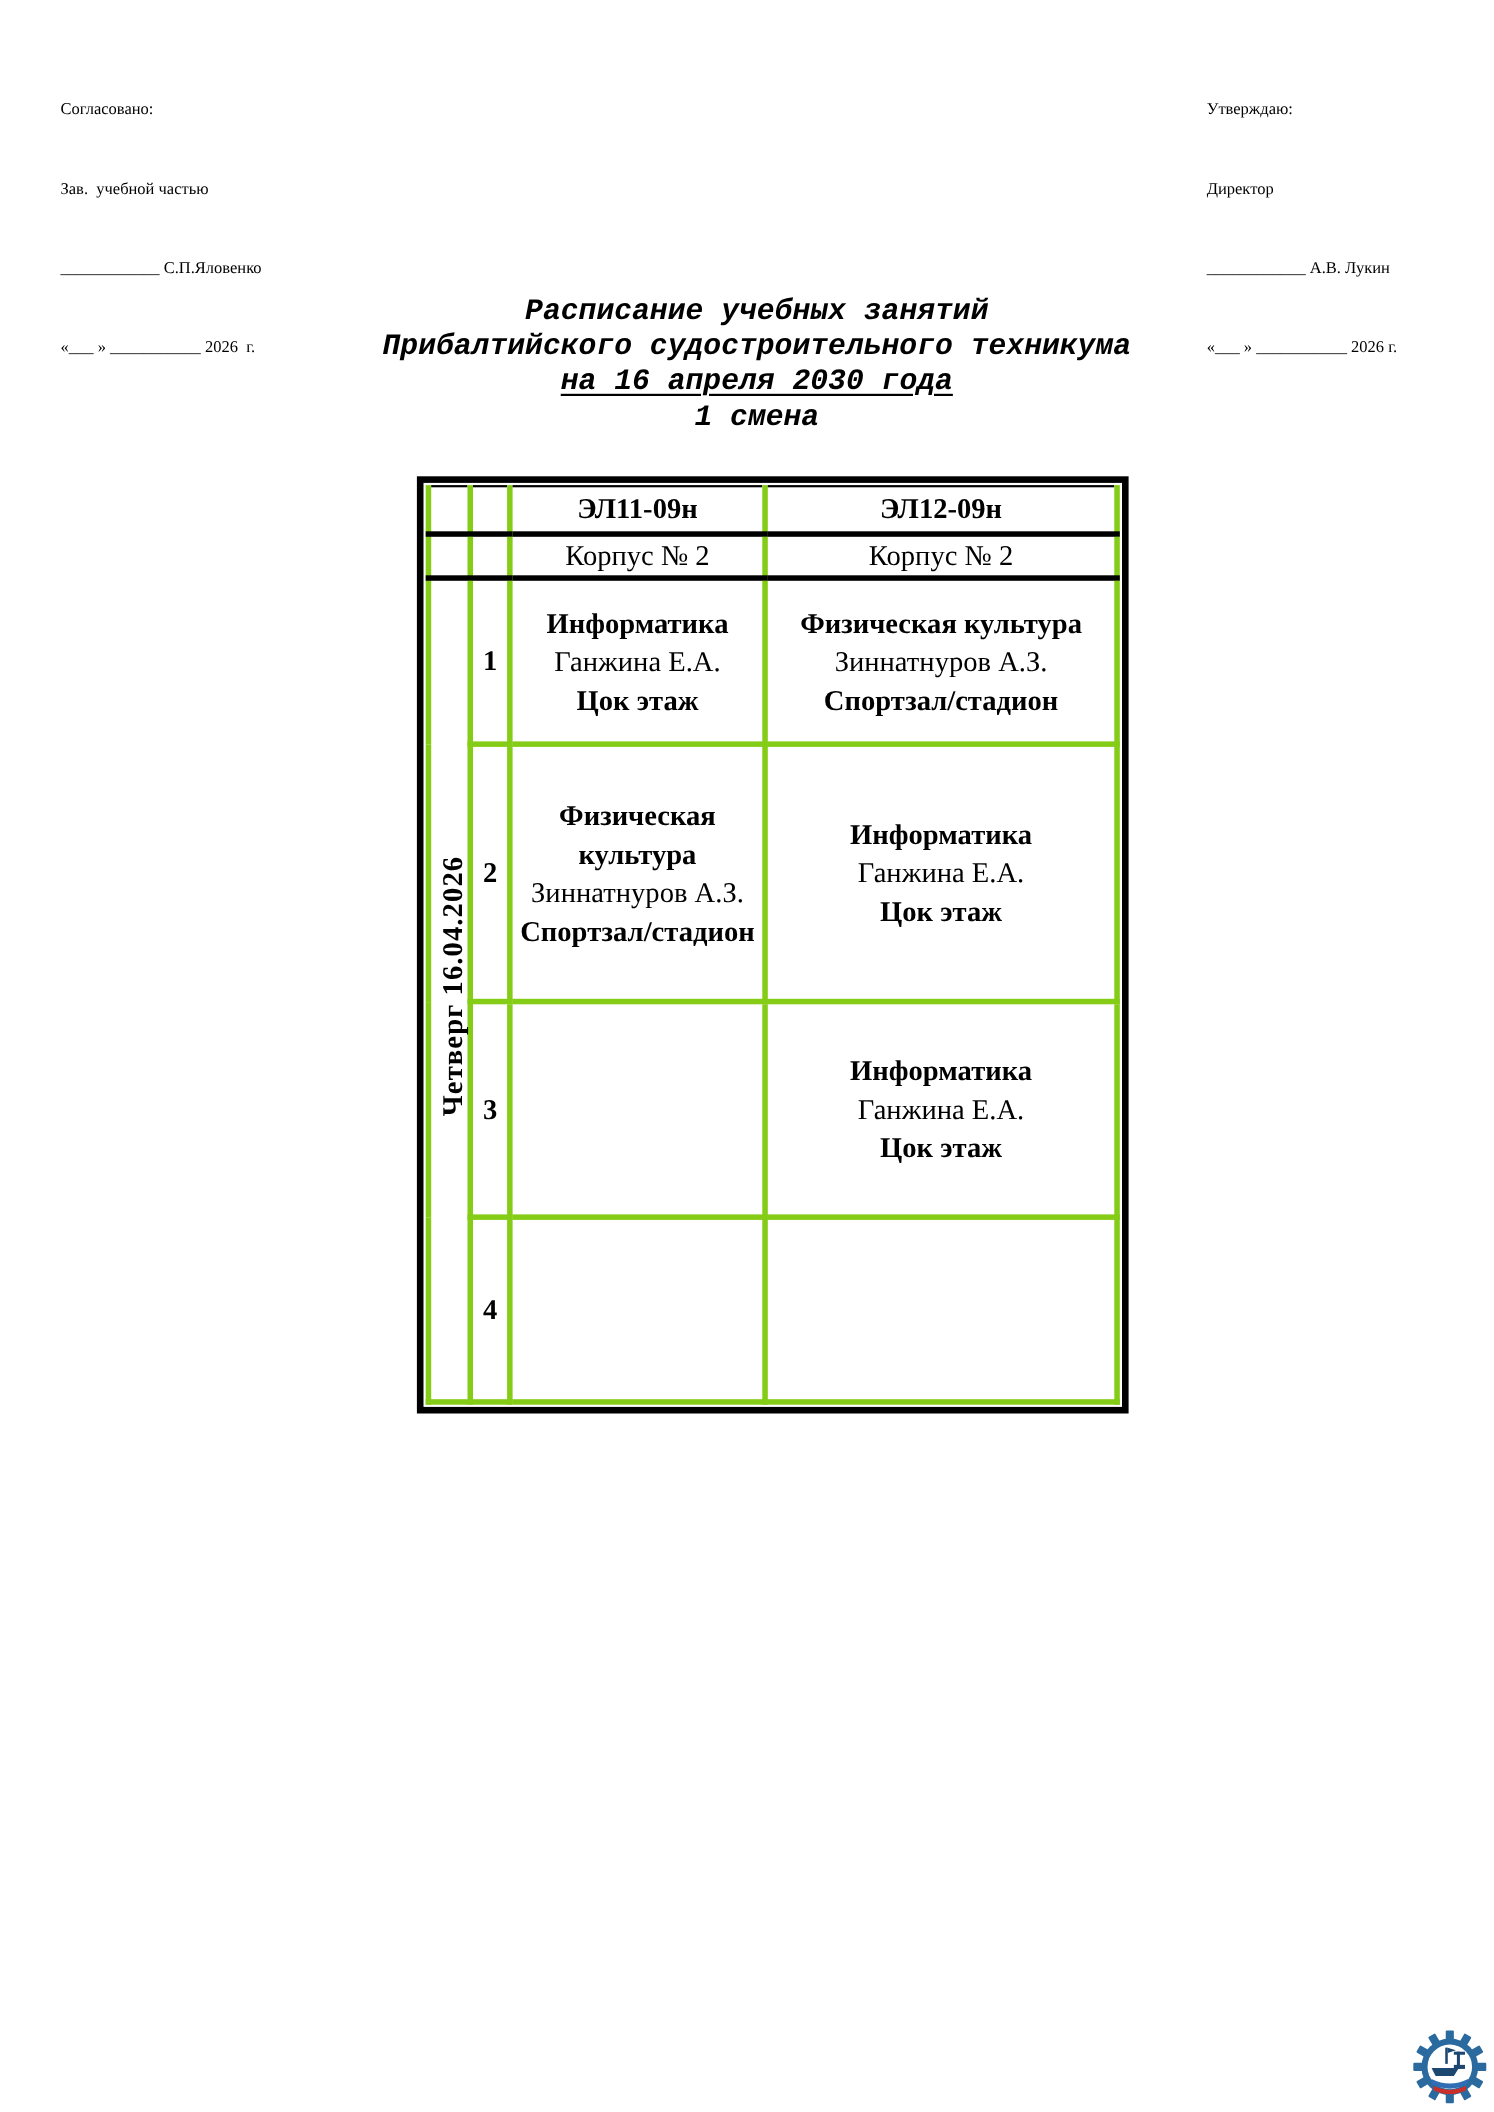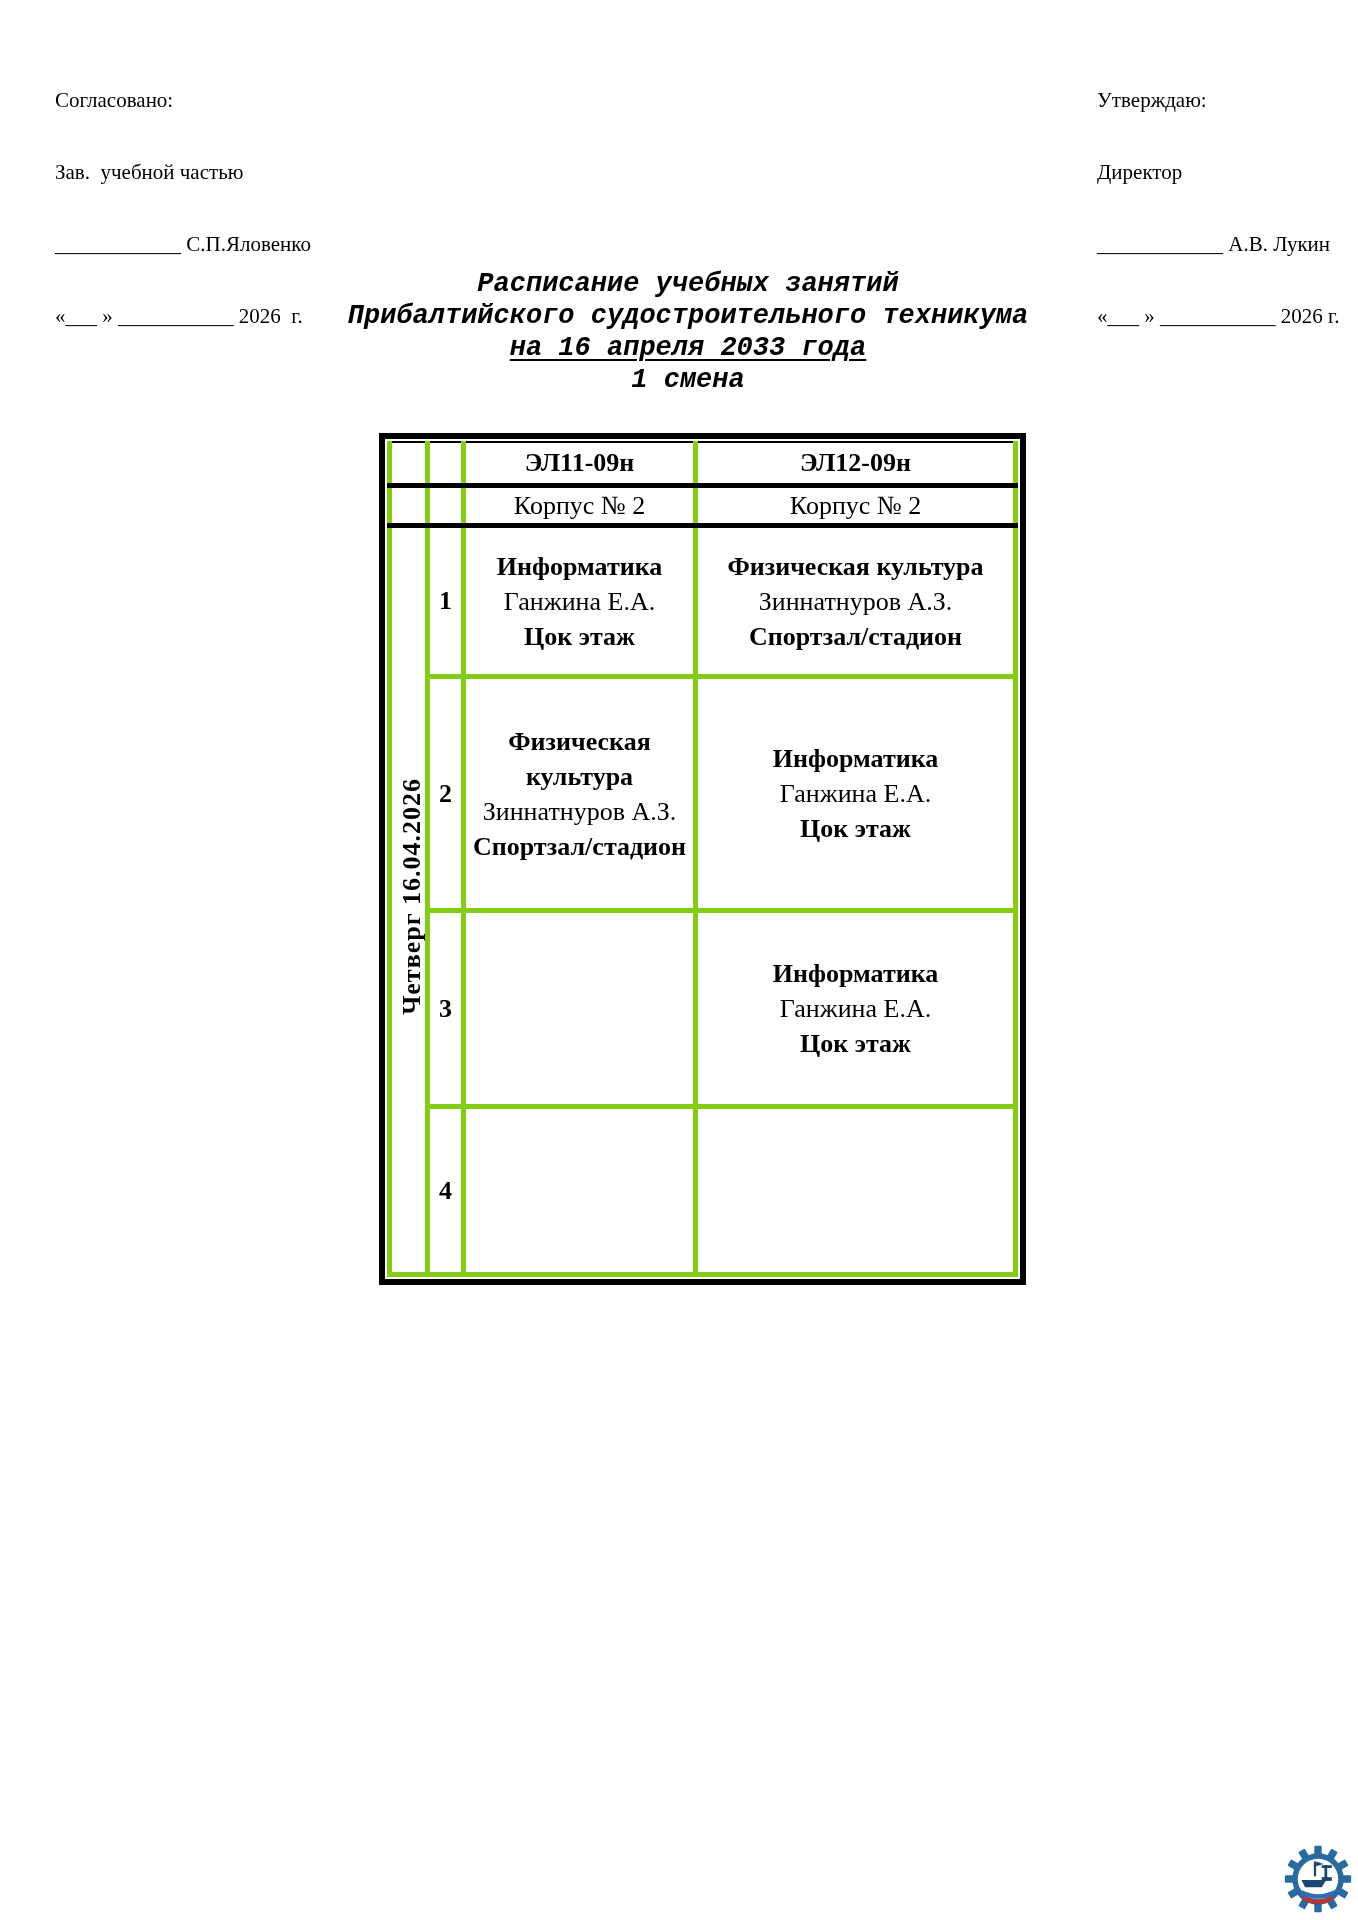--- a/index.html
+++ b/index.html
@@ -2,21 +2,21 @@
 <html style="--page-bg: #ffffff; --text-color: #000000; --gear-color: #2a6a9e; --ship-color: #1b4770; --flag-blue: #2f6db4; --flag-red: #c9302c;"><head>
 <meta charset="utf-8">
 <style>
   html,body { margin:0; padding:0; background:#ffffff; }
   .page {
     position:relative; width:1358px; height:1920px;
     background:var(--page-bg,#ffffff); color:var(--text-color,#000000);
     font-family:"Liberation Serif", serif; overflow:hidden;
   }
   
-  .corner { position:absolute; top:40px; font-size:21px; line-height:24px; white-space:pre; }
+  .corner { position:absolute; top:40px; font-size:15px; line-height:24px; white-space:pre; }
   .corner-left  { left:55px; }
   .corner-right { left:1063px;margin-left:34px; }
   
   .title-block {
     position:absolute; top:268px; left:18px; width:1340px;
     text-align:center; font-weight:bold; font-style:italic;
     font-size:27px; line-height:32px;font-family:Liberation Mono, monospace;
   }
   .title-underline { text-decoration:underline; text-decoration-thickness:2px; text-underline-offset:4px; }
   
@@ -65,21 +65,21 @@
   <div class="corner corner-right">
     <div>Утверждаю:</div>
     <div>Директор</div>
     <div>____________ А.В. Лукин</div>
     <div>«___ » ___________ 2026 г.</div>
   </div>
 
   <div class="title-block">
     <div>Расписание учебных занятий</div>
     <div>Прибалтийского судостроительного техникума</div>
-    <div class="title-underline">на 16 апреля 2033 года</div>
+    <div class="title-underline">на 16 апреля 2030 года</div>
     <div>1 смена</div>
   </div>
 
   <div class="tbl-wrap">
     <table class="sched">
       <colgroup>
         <col style="width:38px">
           <col style="width:36px">
           <col style="width:232px">
           <col>

